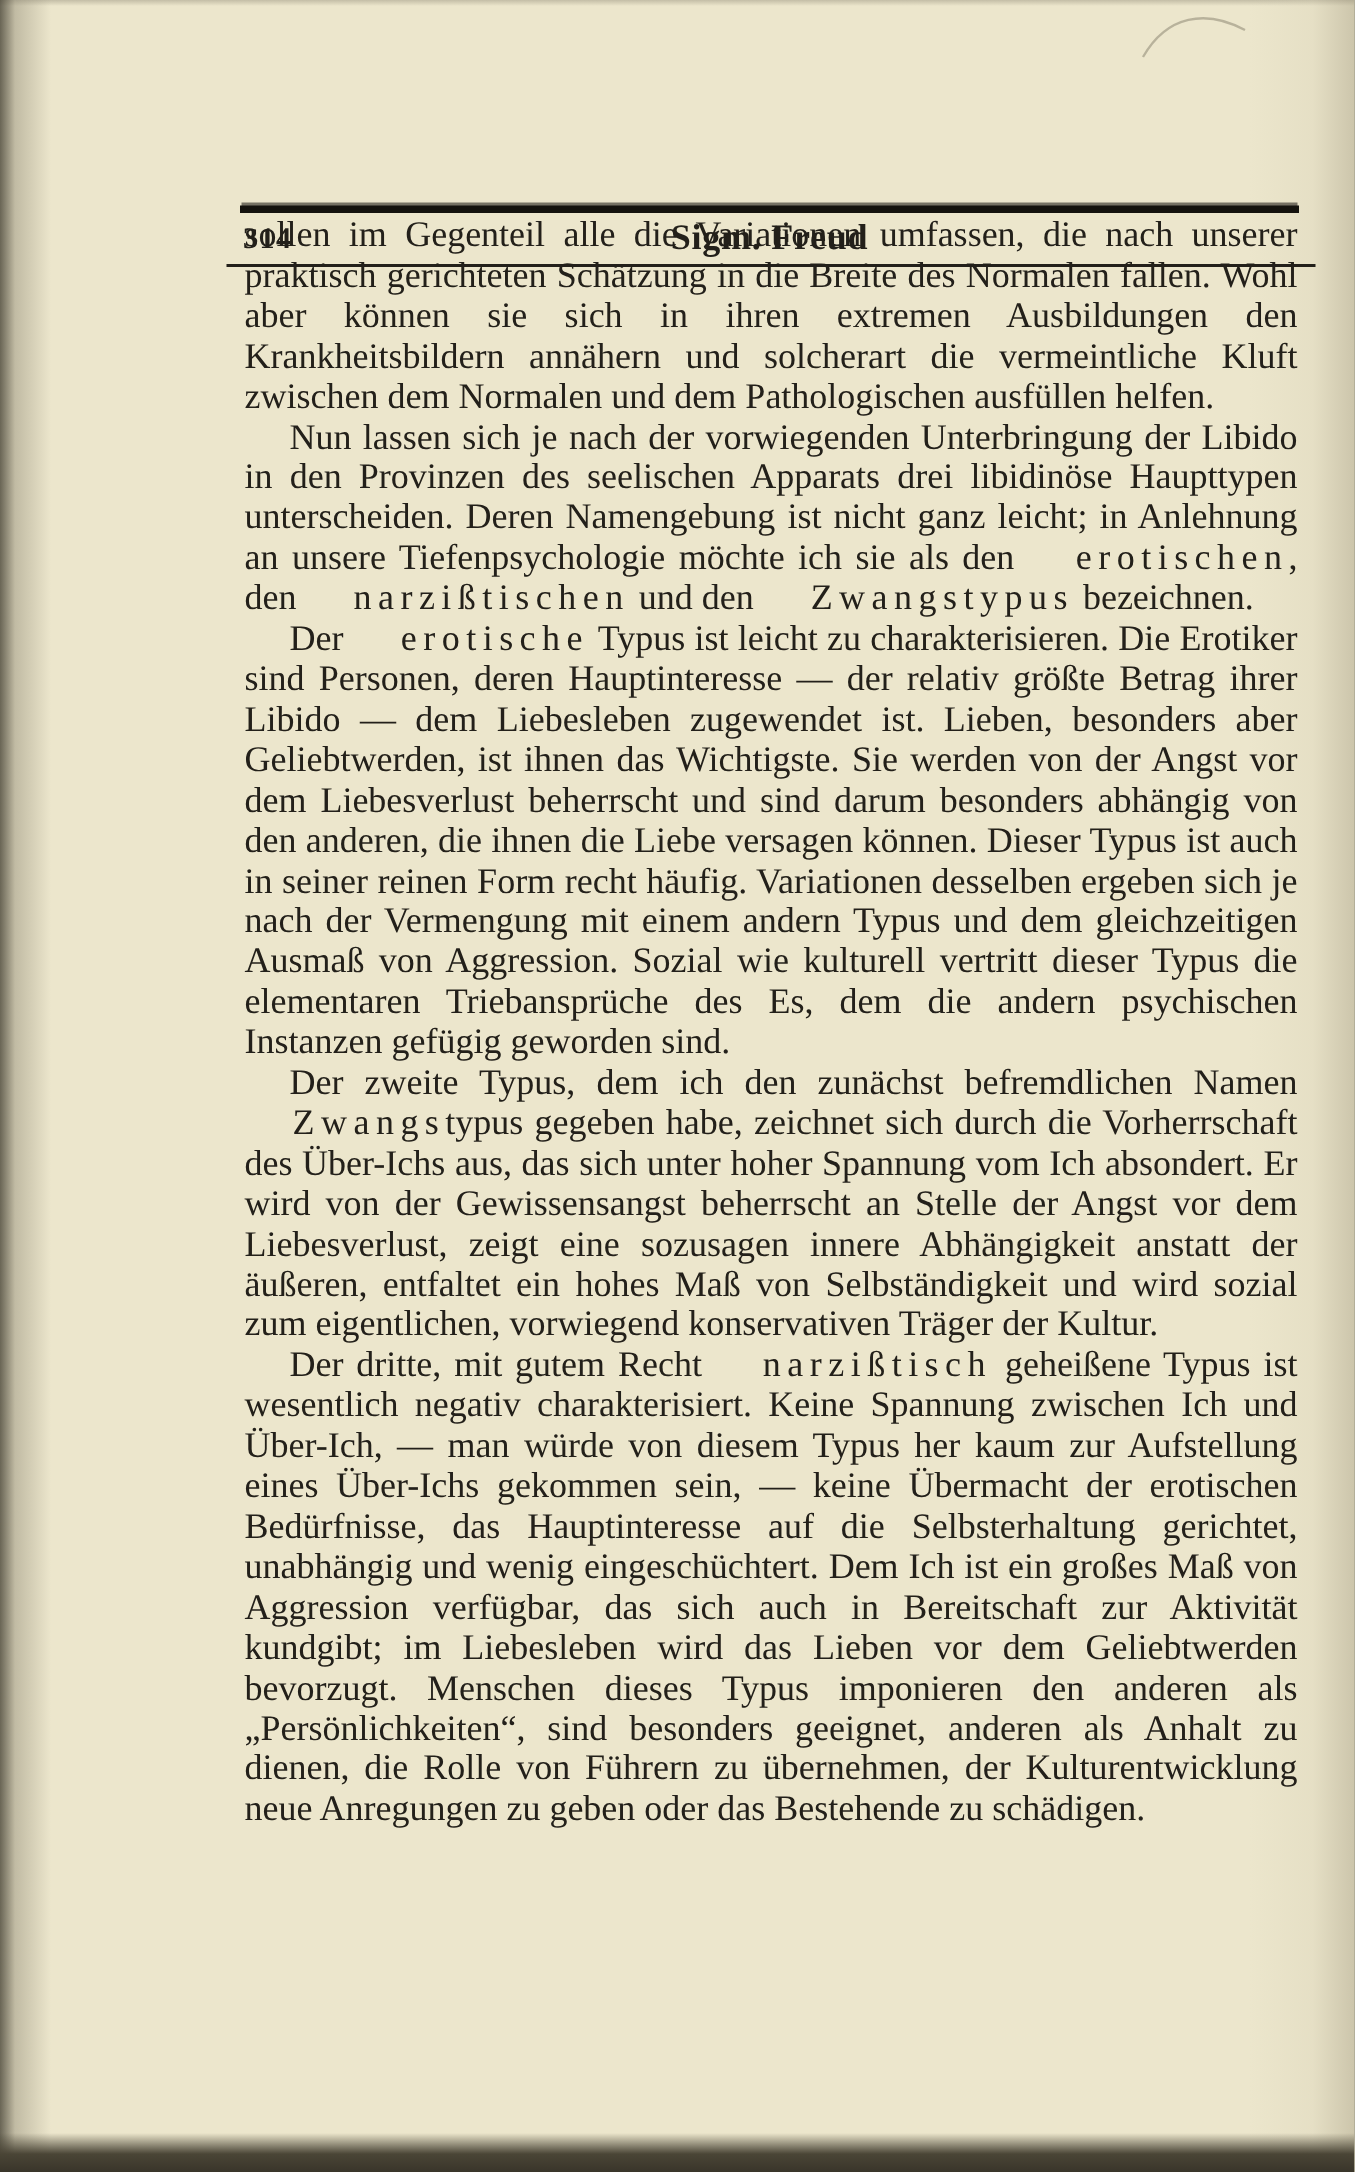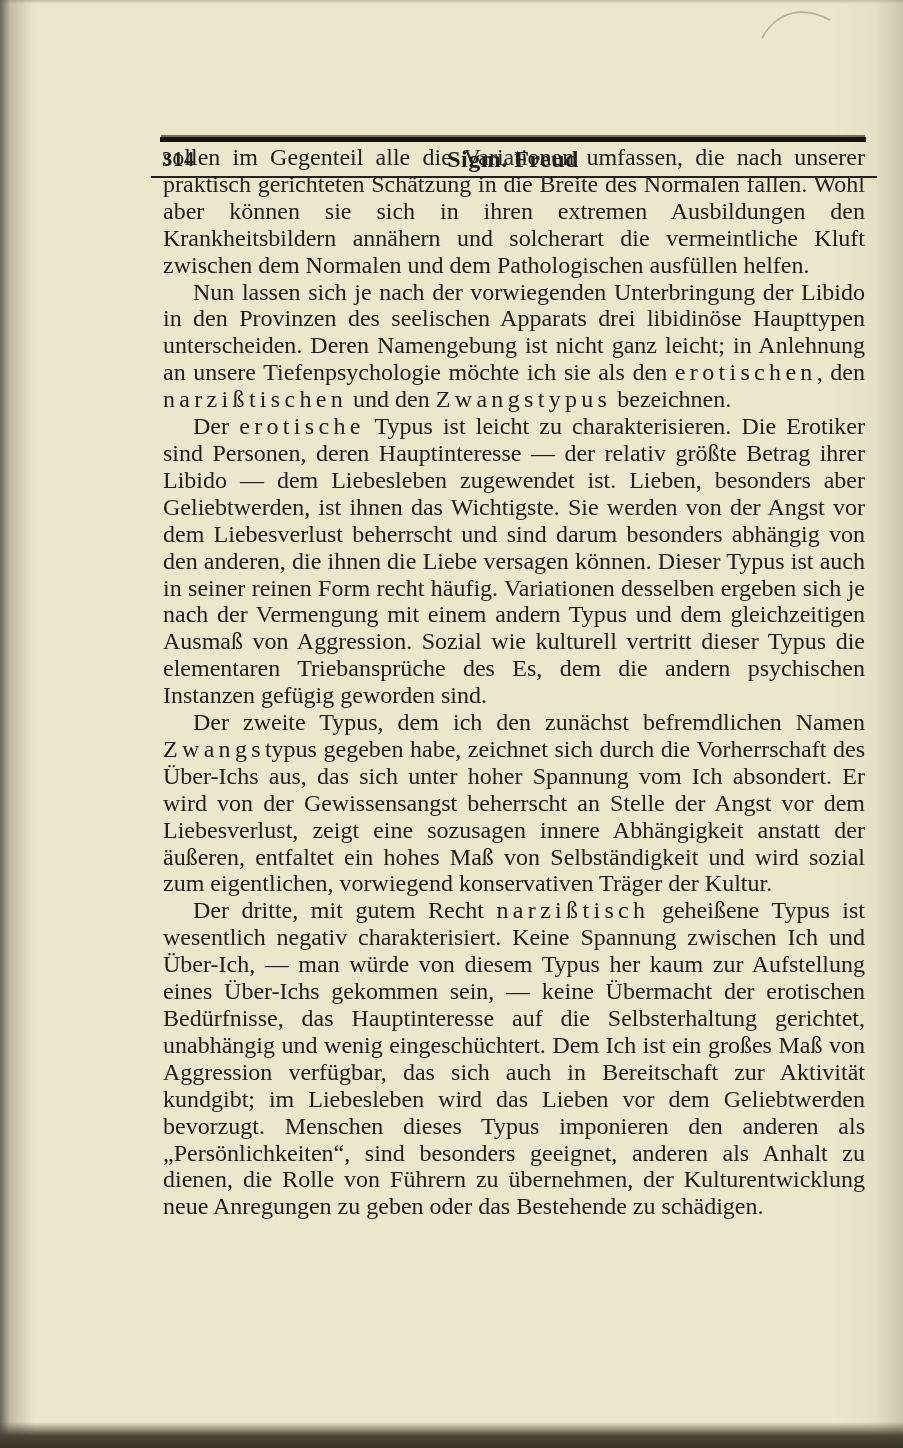--- a/index.html
+++ b/index.html
@@ -95,20 +95,21 @@
     -webkit-hyphens: auto;
   }
   .para {
     margin: 0;
   }
   .para.indent {
     text-indent: 30px;
   }
   .spaced {
     letter-spacing: 0.18em;
+    margin-left: 32px;
   }
 </style>
 </head>
 <body>
 
 <div class="scan">
 
   <div class="edge-top"></div>
   <div class="edge-left"></div>
   <div class="edge-right"></div>

